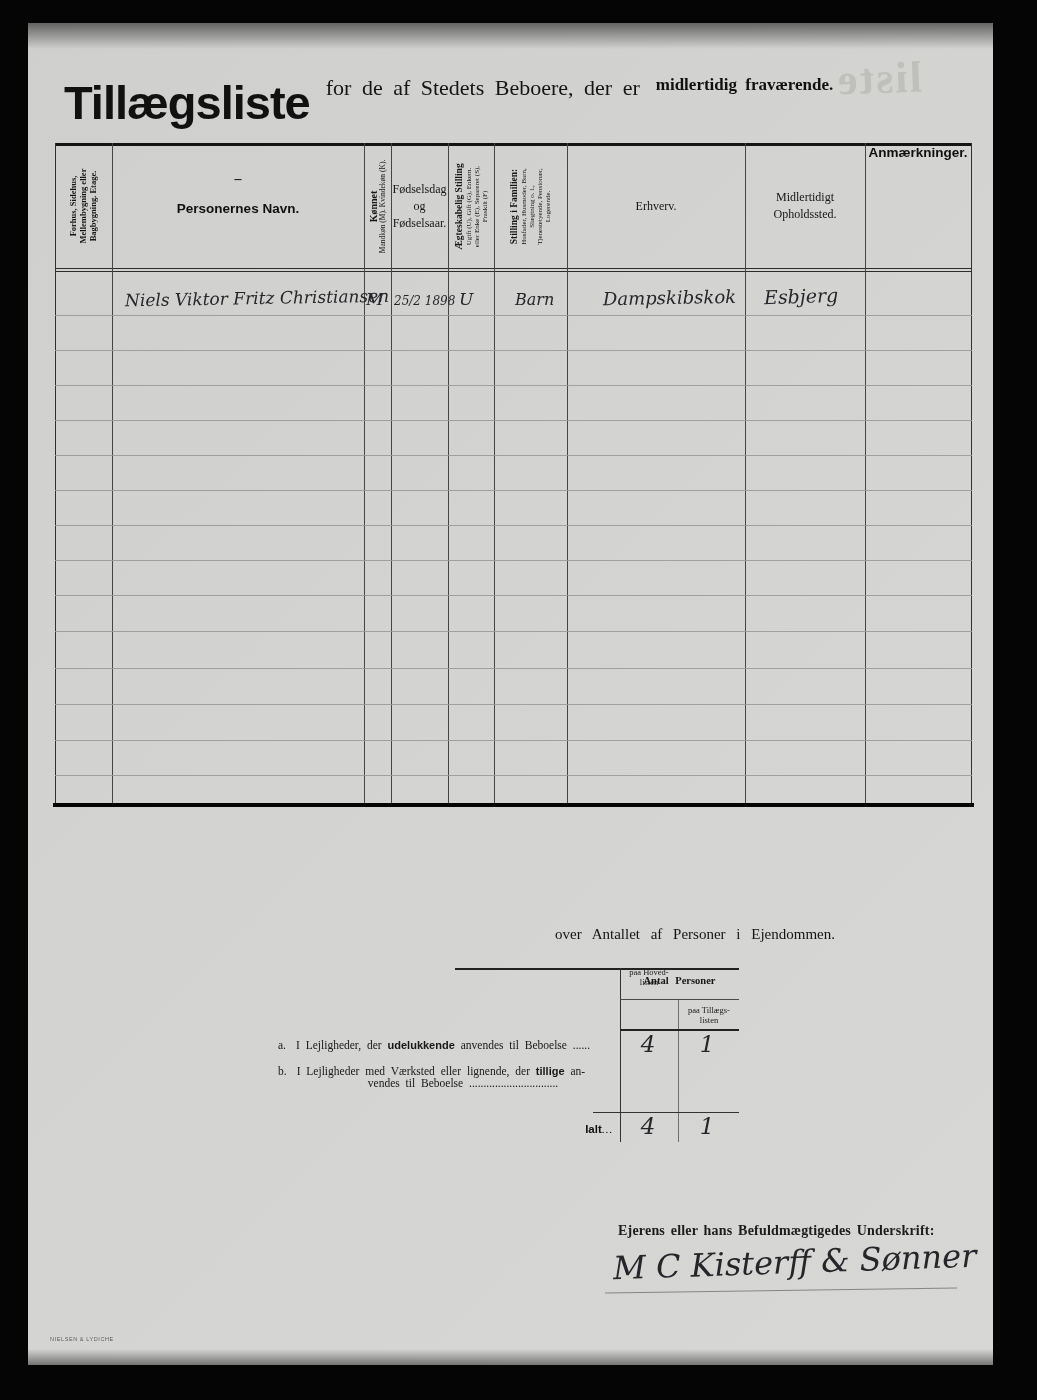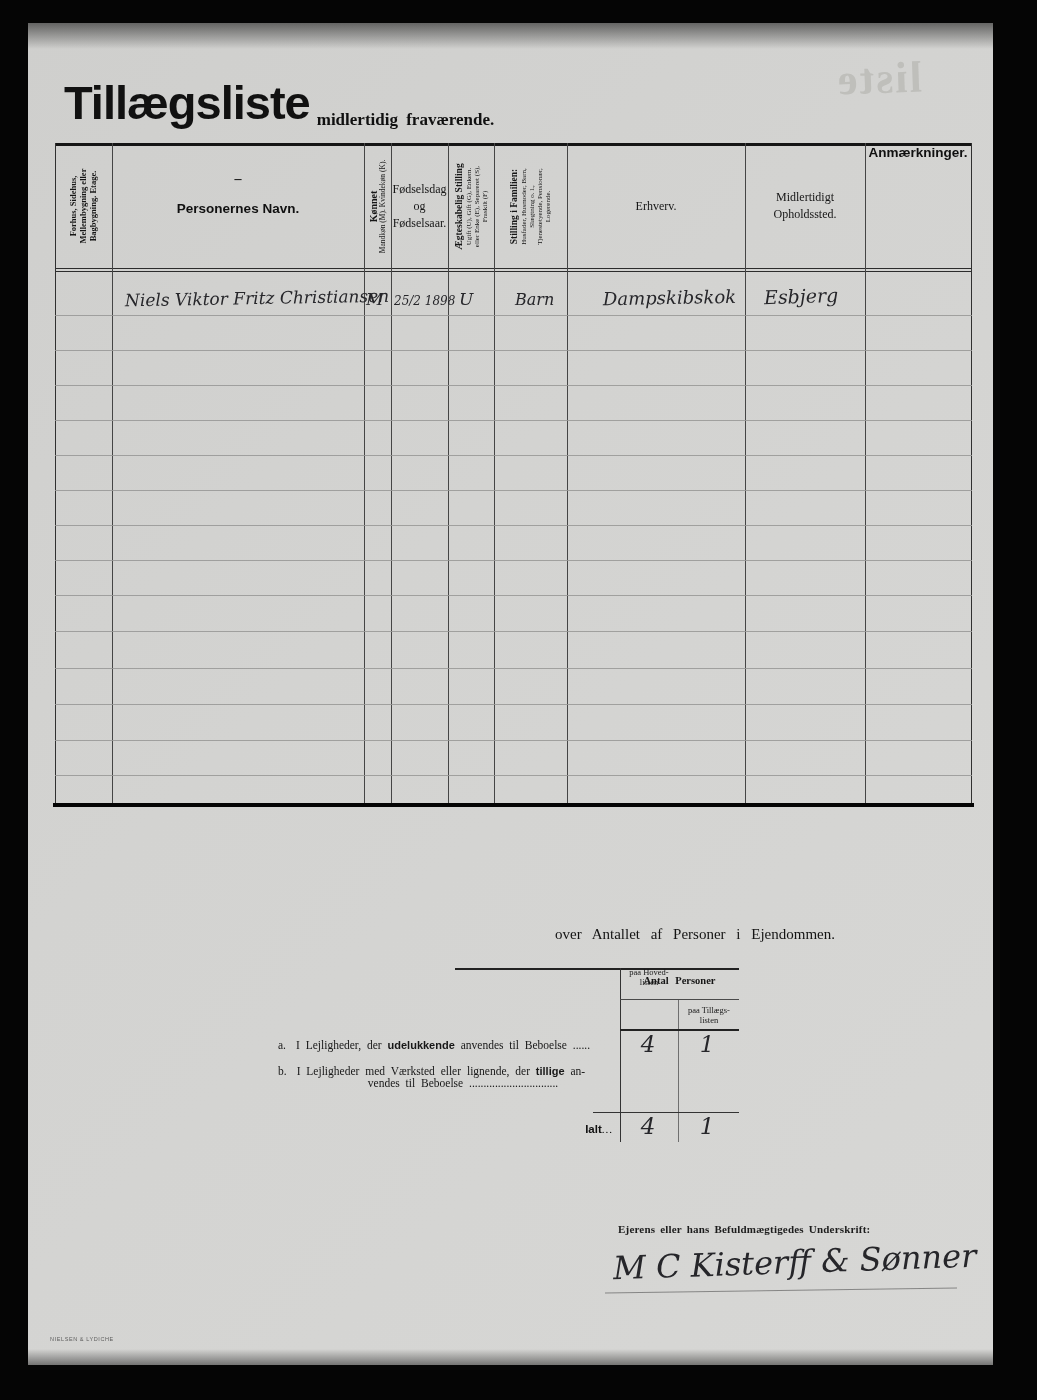--- a/index.html
+++ b/index.html
@@ -22,21 +22,21 @@
     content:"";position:absolute;left:0;bottom:0;width:100%;height:16px;
     background:linear-gradient(0deg,rgba(0,0,0,.45),rgba(0,0,0,0));
     pointer-events:none;
   }
   .abs{position:absolute;}
   .ghost{
     font-weight:bold;font-size:44px;color:#bcbcb8;opacity:.85;
     transform:scaleX(-1) rotate(2deg);letter-spacing:2px;
     font-family:"Liberation Serif",serif;
   }
-  .title-row{display:flex;align-items:flex-end;gap:7px;white-space:nowrap;}
+  .title-row{display:flex;align-items:flex-start;gap:16px;white-space:nowrap;}
   .t-main{font-family:"Liberation Sans",sans-serif;font-weight:bold;font-size:47px;
     letter-spacing:-1px;color:#111;}
   .t-rest{font-size:22px;color:#151515;word-spacing:5px;}
   .t-emph{font-size:17px;font-weight:bold;color:#101010;word-spacing:4px;}
   .vline{background:#454545;width:1px;}
   .vline.edge{background:#303030;}
   .rowline{height:1px;background:#979795;opacity:.85;}
   .hdrcell{top:122px;height:122px;display:flex;align-items:center;justify-content:center;}
   .rot{transform:rotate(-90deg);text-align:center;white-space:nowrap;color:#161616;}
   .rot .big{display:block;font-size:10px;font-weight:bold;line-height:11px;}
@@ -45,33 +45,34 @@
   .serifhdr{font-size:12px;color:#161616;line-height:17px;}
   .hand{font-family:"DejaVu Serif",serif;font-style:italic;color:#26262a;white-space:nowrap;}
   .samlet-title{font-family:"Liberation Sans",sans-serif;font-weight:bold;font-size:31px;
     letter-spacing:6px;word-spacing:16px;color:#0e0e0e;text-align:center;}
   .samlet-sub{font-size:15px;color:#141414;word-spacing:7px;text-align:right;}
   .sumhdr{font-size:10.5px;font-weight:bold;color:#161616;text-align:center;}
   .sumsub{font-size:8.5px;line-height:10px;color:#1a1a1a;text-align:center;}
   .sumrow{font-size:11.5px;color:#171717;word-spacing:3px;}
   .sumrow b{font-family:"Liberation Sans",sans-serif;font-size:11px;}
   .ialt{font-family:"Liberation Sans",sans-serif;font-weight:bold;font-size:11.5px;color:#111;}
-  .sig-label{font-size:11px;font-weight:bold;color:#1c1c1c;letter-spacing:.2px;word-spacing:2px;}
+  .sig-label{font-size:14px;font-weight:bold;color:#1c1c1c;letter-spacing:.2px;word-spacing:2px;}
   .printer{font-family:"Liberation Sans",sans-serif;font-size:5.5px;letter-spacing:.6px;
     color:#3f3f3f;text-transform:uppercase;opacity:.8;}
 </style>
 </head>
 <body>
 
 <div class="page">
 
   <div class="abs ghost" style="left:808px;top:30px;">liste</div>
 
   <div class="abs title-row" style="left:36px;top:52px;">
     <span class="t-main">Tillægsliste</span>
+    <span class="t-rest">for de af Stedets Beboere, der er</span>
     <span class="t-emph">midlertidig fraværende.</span>
   </div>
 
   <div>
 
     <div class="abs" style="left:27px;top:120px;width:917px;height:3px;background:#151515;"></div>
 
     <div class="abs" style="left:27px;top:245px;width:917px;height:1px;background:#2c2c2c;"></div>
     <div class="abs" style="left:27px;top:248px;width:917px;height:1px;background:#2c2c2c;"></div>
 

